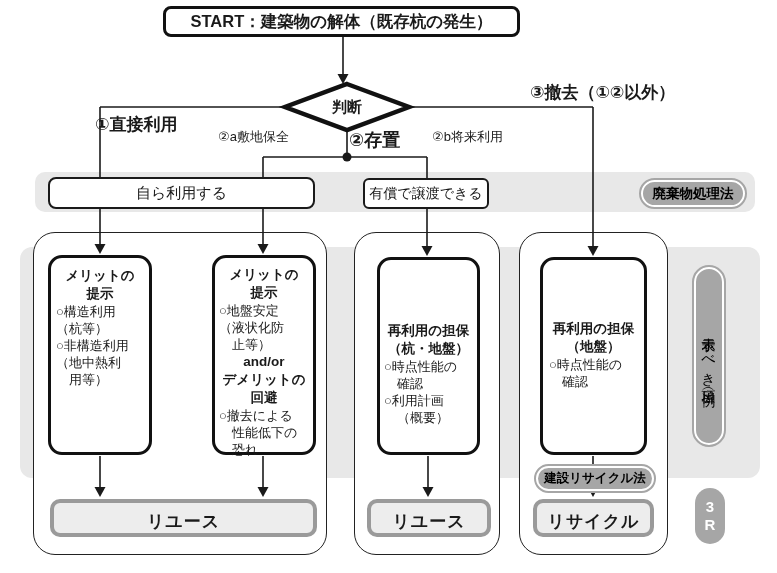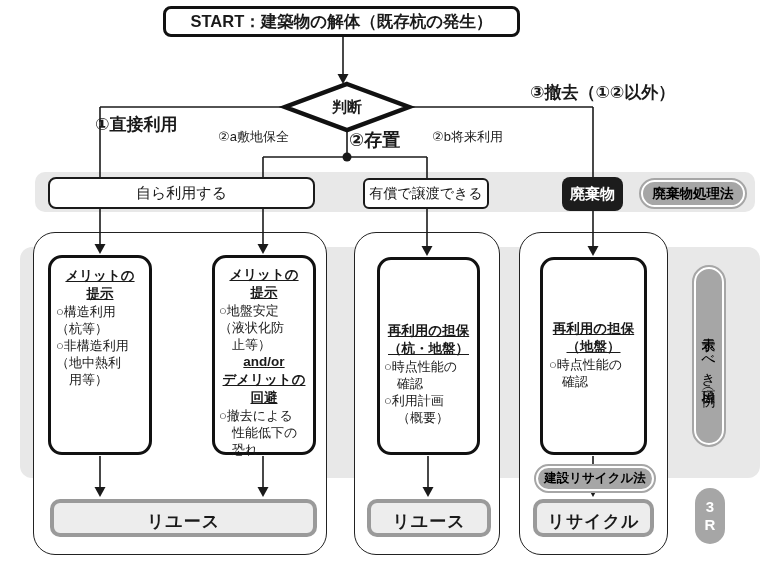--- a/index.html
+++ b/index.html
@@ -12,21 +12,21 @@
   .whitebox{background:#fff;border:2.5px solid #1a1a1a;border-radius:8px;box-sizing:border-box;}
   .container{background:#fff;border:1.6px solid #222;border-radius:22px;box-sizing:border-box;}
   .innerbox{background:#fff;border:3px solid #111;border-radius:14px;box-sizing:border-box;}
   .result{background:#ededed;border:4px solid #9a9a9a;border-radius:10px;box-sizing:border-box;
           font-weight:bold;font-size:17px;letter-spacing:1px;align-items:flex-end;}
   .pill{background:#a6a6a6;border:2px solid #fff;outline:2px solid #a6a6a6;color:#000000;
         font-weight:bold;box-sizing:border-box;}
   .blackbox{background:#1c1c1c;color:#fff;font-weight:bold;border-radius:8px;}
   .lbl-big{font-weight:bold;font-size:17px;}
   .lbl-small{font-size:13px;}
-  .bh{font-weight:bold;font-size:13.5px;line-height:1.32;text-align:center;text-decoration:underline;}
+  .bh{font-weight:bold;font-size:13.5px;line-height:1.32;text-align:center;}
   .bb{font-size:13px;line-height:1.32;text-align:left;}
   svg{position:absolute;left:0;top:0;}
   .z0{z-index:0}.z1{z-index:1}.z2{z-index:2}.z3{z-index:3}.z4{z-index:4}
 </style>
 </head>
 <body>
 
 <div id="canvas">
 
   <div class="abs grayband z0" style="left:35px;top:172px;width:720px;height:40px;border-radius:10px;"></div>
@@ -43,23 +43,20 @@
 
   <div class="abs container z2" style="left:33px;top:232px;width:294px;height:323px;"></div>
   <div class="abs container z2" style="left:354px;top:232px;width:146px;height:323px;"></div>
   <div class="abs container z2" style="left:519px;top:232px;width:149px;height:323px;"></div>
 
   <div class="abs whitebox center z2" style="left:48px;top:177px;width:267px;height:32px;font-size:15px;">
     <span>自ら利用する</span>
   </div>
   <div class="abs whitebox center z2" style="left:363px;top:178px;width:126px;height:31px;font-size:14px;border-radius:6px;">
     <span>有償で譲渡できる</span>
-  </div>
-  <div class="abs blackbox center z2" style="left:562px;top:177px;width:61px;height:34px;font-size:15px;">
-    <span>廃棄物</span>
   </div>
   <div class="abs pill center z4" style="left:641px;top:180px;width:104px;height:27px;font-size:13.5px;border-radius:14px;">
     <span>廃棄物処理法</span>
   </div>
 
   <div class="abs innerbox z2" style="left:48px;top:255px;width:104px;height:200px;padding:9px 5px 0 5px;">
     <div class="bh pre">メリットの
 提示</div>
     <div class="bb pre">○構造利用
 （杭等）

